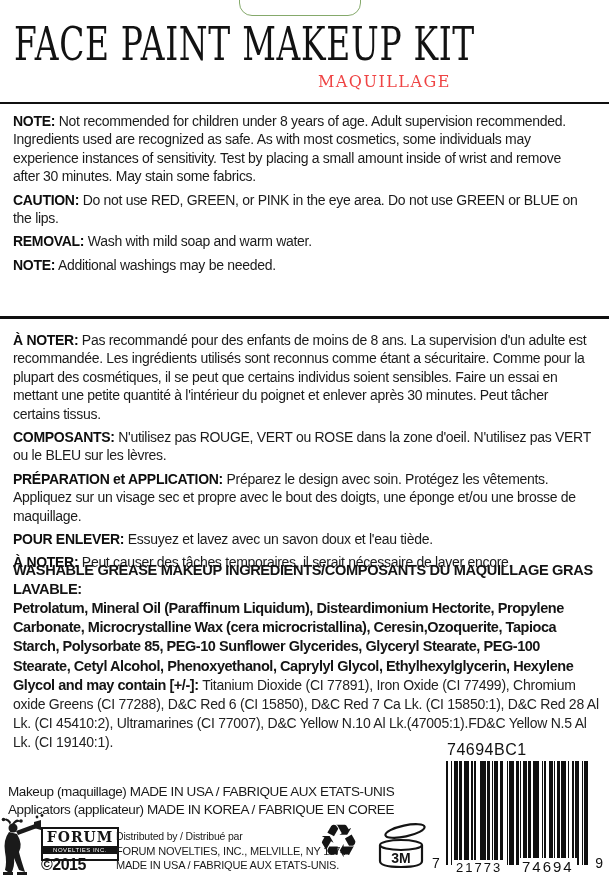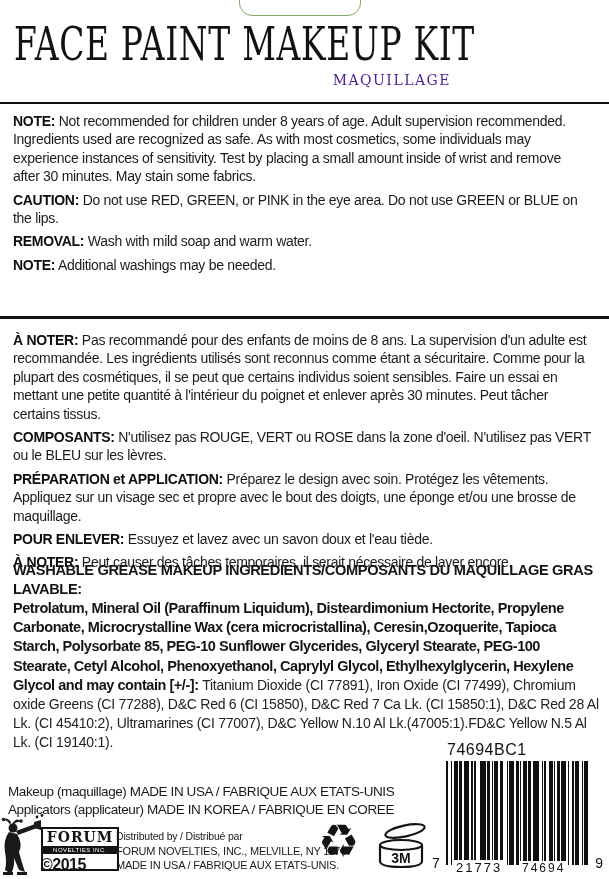--- a/index.html
+++ b/index.html
@@ -7,22 +7,22 @@
     position:relative;width:609px;height:879px;background:#fff;overflow:hidden;
     font-family:"Liberation Sans",sans-serif;color:#161616;
   }
   
   .hang-tab{position:absolute;left:239px;top:-14px;width:120px;height:28px;
     border:1.6px solid #85a96b;border-radius:13px;background:#fff;}
   
   .header{position:absolute;top:20px;left:14px;width:437px;}
   .title{font-family:"DejaVu Serif",serif;font-size:47px;font-weight:500;line-height:1.02;
     white-space:nowrap;transform:scaleX(0.70);transform-origin:left top;color:#121212;letter-spacing:1px;}
-  .subtitle{font-family:"DejaVu Serif",serif;font-size:14px;letter-spacing:1.5px;text-align:right;
-    margin-top:4px;color:#4c1d95;}
+  .subtitle{font-family:"DejaVu Serif",serif;font-size:16px;letter-spacing:1.5px;text-align:right;
+    margin-top:4px;color:#ef4444;}
   
   .rule{position:absolute;left:0;width:609px;background:#101010;}
   .rule-top{top:102px;height:1.6px;}
   .rule-mid{top:316px;height:2.5px;}
   
   .txt{position:absolute;left:13px;font-size:14px;line-height:18.4px;letter-spacing:-0.3px;color:#1b1b1b;}
   .sec-en{top:112px;width:572px;}
   .sec-fr{top:331px;width:578px;}
   .txt p{margin:0 0 5px 0;}
   .lbl{font-weight:bold;color:#0e0e0e;}
@@ -34,24 +34,24 @@
   .ing-col{font-weight:normal;font-size:14px;letter-spacing:-0.25px;color:#222;}
   
   .origin{position:absolute;left:8px;top:783px;font-size:13.5px;line-height:18px;letter-spacing:-0.4px;color:#1a1a1a;}
   .product-code{position:absolute;left:447px;top:741px;font-size:16px;letter-spacing:0.5px;color:#111;}
   .barcode{position:absolute;left:446px;top:761px;width:142px;height:104px;font-size:0;}
   .barcode .bars{width:142px;height:100%;white-space:nowrap;}
   .bc-digit{position:absolute;font-size:14px;color:#111;background:#fff;letter-spacing:0;}
   .bc-left{left:-14px;bottom:-6px;}
   .bc-right{right:-15px;bottom:-6px;}
   .bc-g1{left:7px;bottom:-10px;font-size:13px;padding:0 3px;letter-spacing:2px;}
-  .bc-g2{left:73px;bottom:-10px;font-size:12px;padding:0 3px;letter-spacing:2px;}
+  .bc-g2{left:73px;bottom:-10px;font-size:15px;padding:0 3px;letter-spacing:2px;}
   
   .jester{position:absolute;left:1px;top:814px;}
-  .banner{position:absolute;left:41px;top:827px;width:78px;height:44px;border:2px solid #141414;
+  .banner{position:absolute;left:41px;top:827px;width:78px;height:34px;border:2px solid #141414;
     background:#fff;text-align:center;box-sizing:border-box;}
   .banner-name{font-family:"DejaVu Serif",serif;font-weight:bold;font-size:14px;letter-spacing:1px;
     line-height:17px;color:#141414;}
   .banner-sub{background:#141414;color:#fff;font-size:6px;letter-spacing:0.5px;line-height:8px;}
   .copyright{position:absolute;left:41px;top:856px;font-size:16px;font-weight:bold;color:#121212;letter-spacing:-0.5px;}
   .distributor{position:absolute;left:116px;top:829px;font-size:10.5px;line-height:14.5px;
     letter-spacing:-0.2px;color:#1a1a1a;}
   .distributor .d2{font-size:11px;}
   .recycle{position:absolute;left:318px;top:815px;font-size:46px;line-height:52px;color:#141414;}
   .pao{position:absolute;left:371px;top:822px;}

